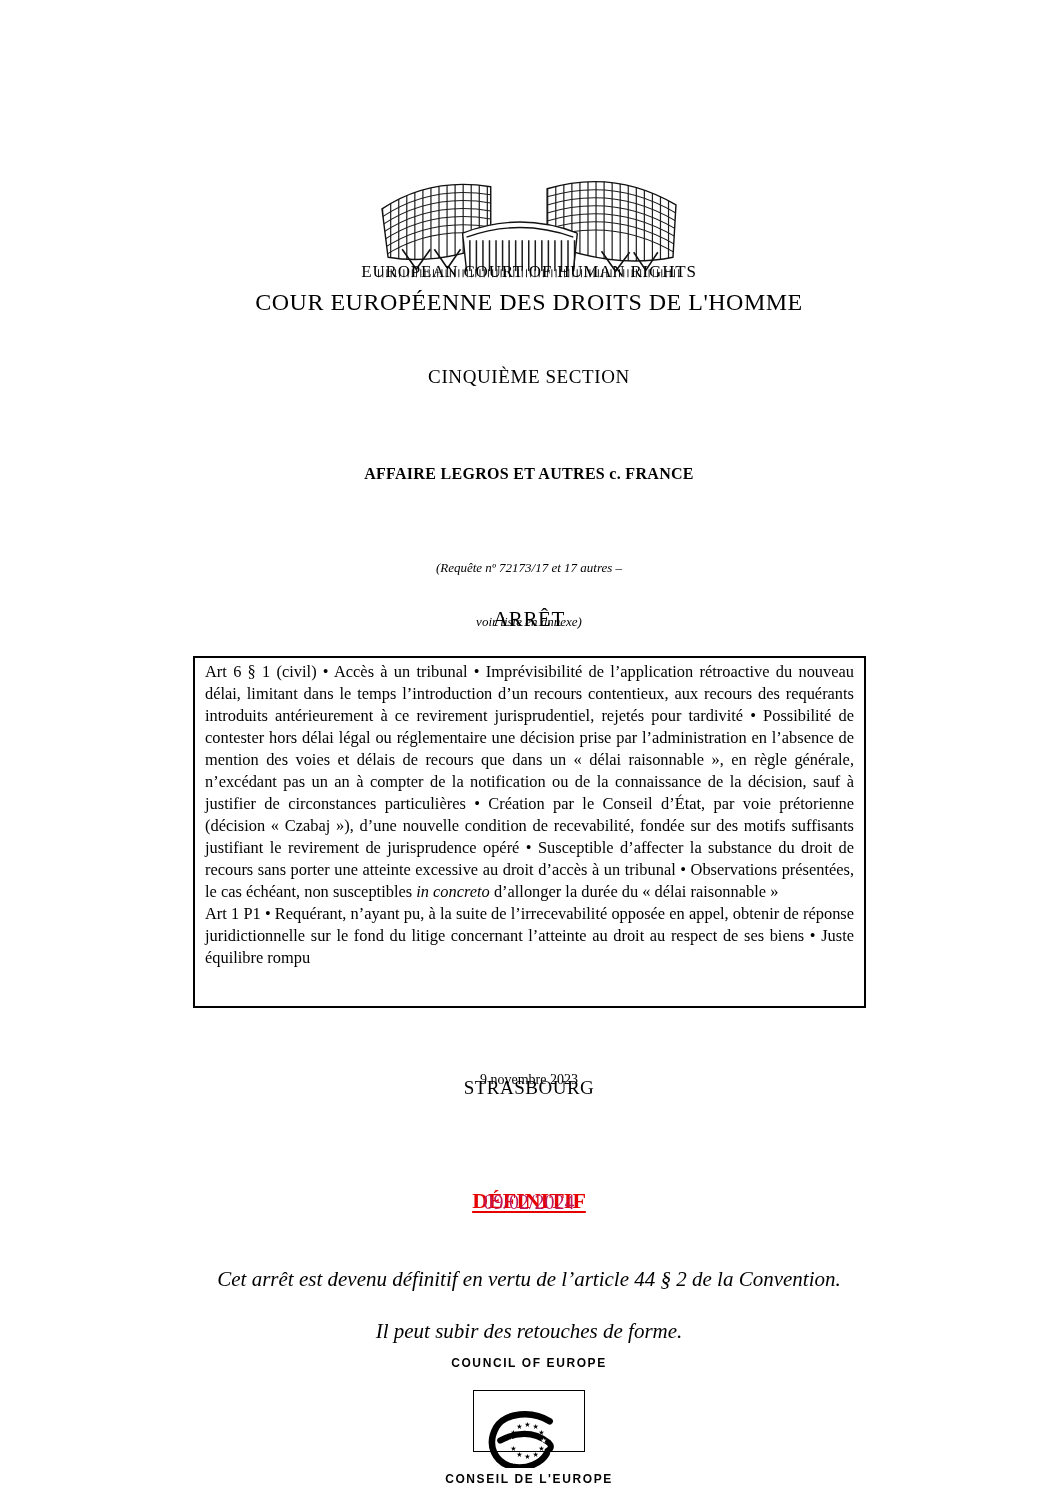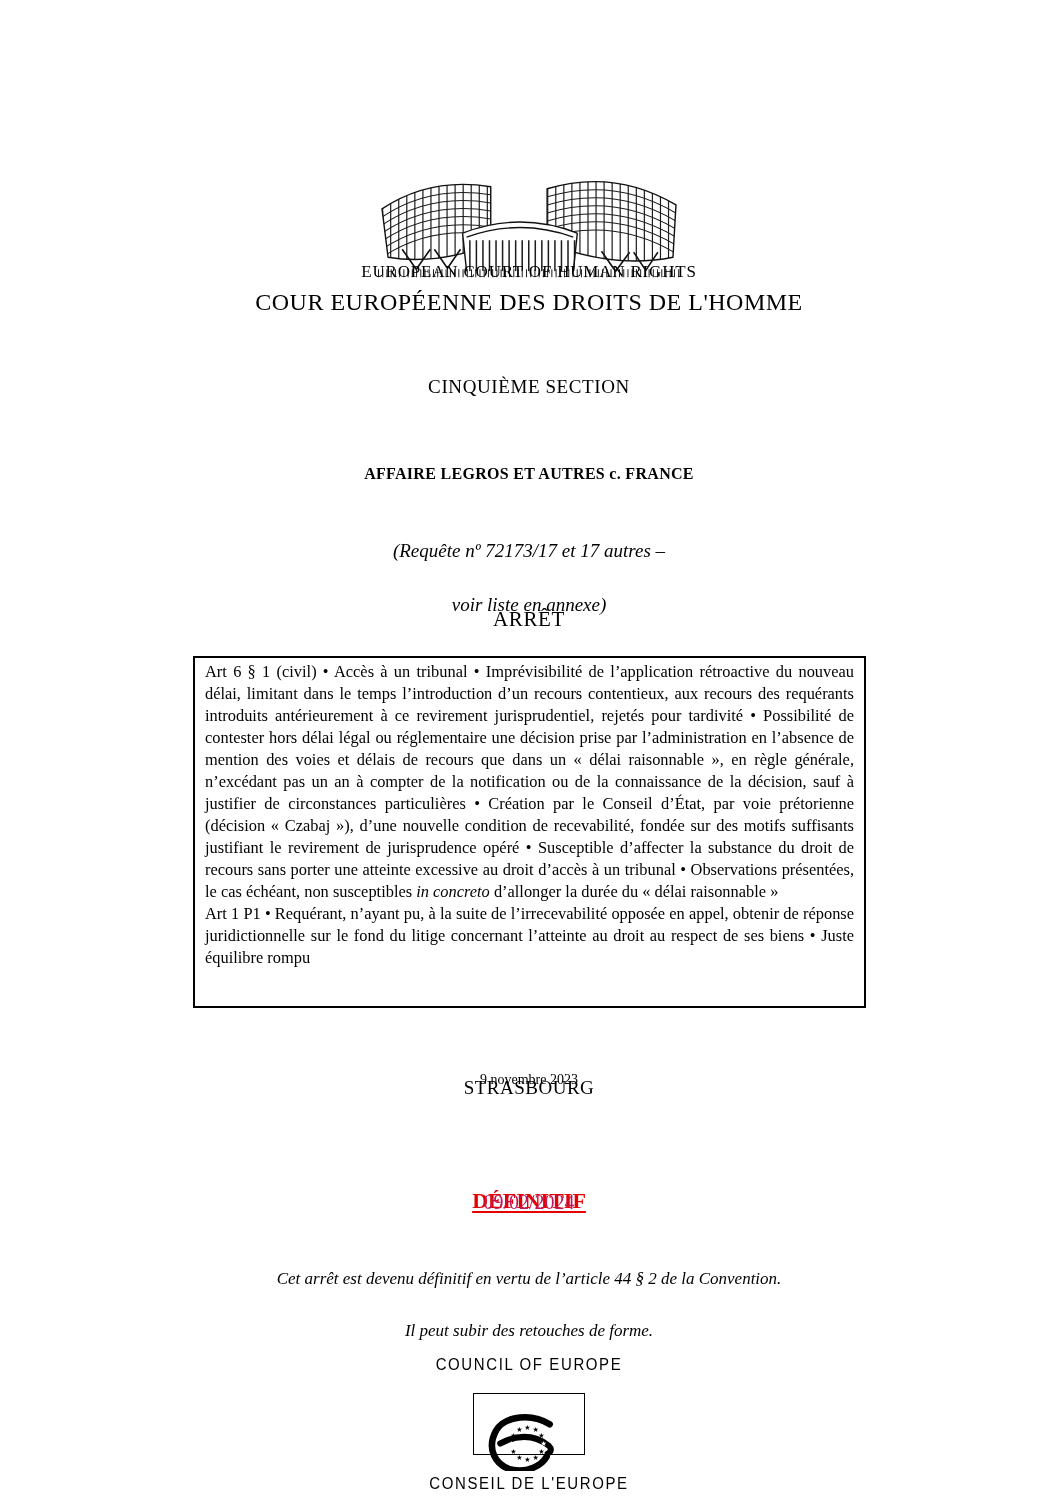--- a/index.html
+++ b/index.html
@@ -14,45 +14,45 @@
   }
   .center{
     position:absolute;
     left:0; width:100%;
     text-align:center;
     white-space:pre-line;
   }
   .building{top:146px;}
   .court-en{top:262px;font-size:17px;letter-spacing:.8px;}
   .court-fr{top:289px;font-size:24px;letter-spacing:.5px;}
-  .section-title{top:366px;font-size:19px;letter-spacing:.6px;margin-top:10px;}
+  .section-title{top:366px;font-size:19px;letter-spacing:.6px;}
   .case-title{top:465px;font-size:16px;font-weight:bold;letter-spacing:.3px;}
-  .requete{top:510px;font-size:19px;font-style:italic;line-height:27px;}
+  .requete{top:527px;font-size:13px;font-style:italic;line-height:27px;}
   .arret{top:607px;font-size:21px;letter-spacing:.6px;}
   .summary-box{
     position:absolute;
     top:656px; left:193px;
     width:673px;
     box-sizing:border-box;
     border:2px solid #000;
     padding:3px 10px 5px 10px;
     min-height:352px;
     font-size:16.4px;
     line-height:22px;
     text-align:justify;
   }
   .summary-box p{margin:0;}
   .it{font-style:italic;}
   .city{top:1033px;font-size:19px;letter-spacing:.5px;margin-top:44px;}
   .jdate{top:1072px;font-size:14px;}
   .definitif{top:1188px;font-size:22px;font-weight:bold;text-decoration:underline;text-underline-offset:3px;}
   .final-date{top:1191px;font-size:20px;}
-  .final-note{top:1240px;font-size:17px;font-style:italic;line-height:26px;}
+  .final-note{top:1240px;font-size:21px;font-style:italic;line-height:26px;}
   .coe{top:1338px;}
-  .coe-text{font-size:15px;letter-spacing:1.6px;font-weight:normal;font-family:"Liberation Sans",sans-serif;transform:scaleY(1.05);}
+  .coe-text{font-size:12px;letter-spacing:1.6px;font-weight:bold;font-family:"Liberation Sans",sans-serif;transform:scaleY(1.05);}
   .coe-box{
     width:112px;height:62px;
     border:1.5px solid #000;
     margin:2px auto 2px auto;
     box-sizing:border-box;
   }
 </style>
 </head>
 <body>
 

